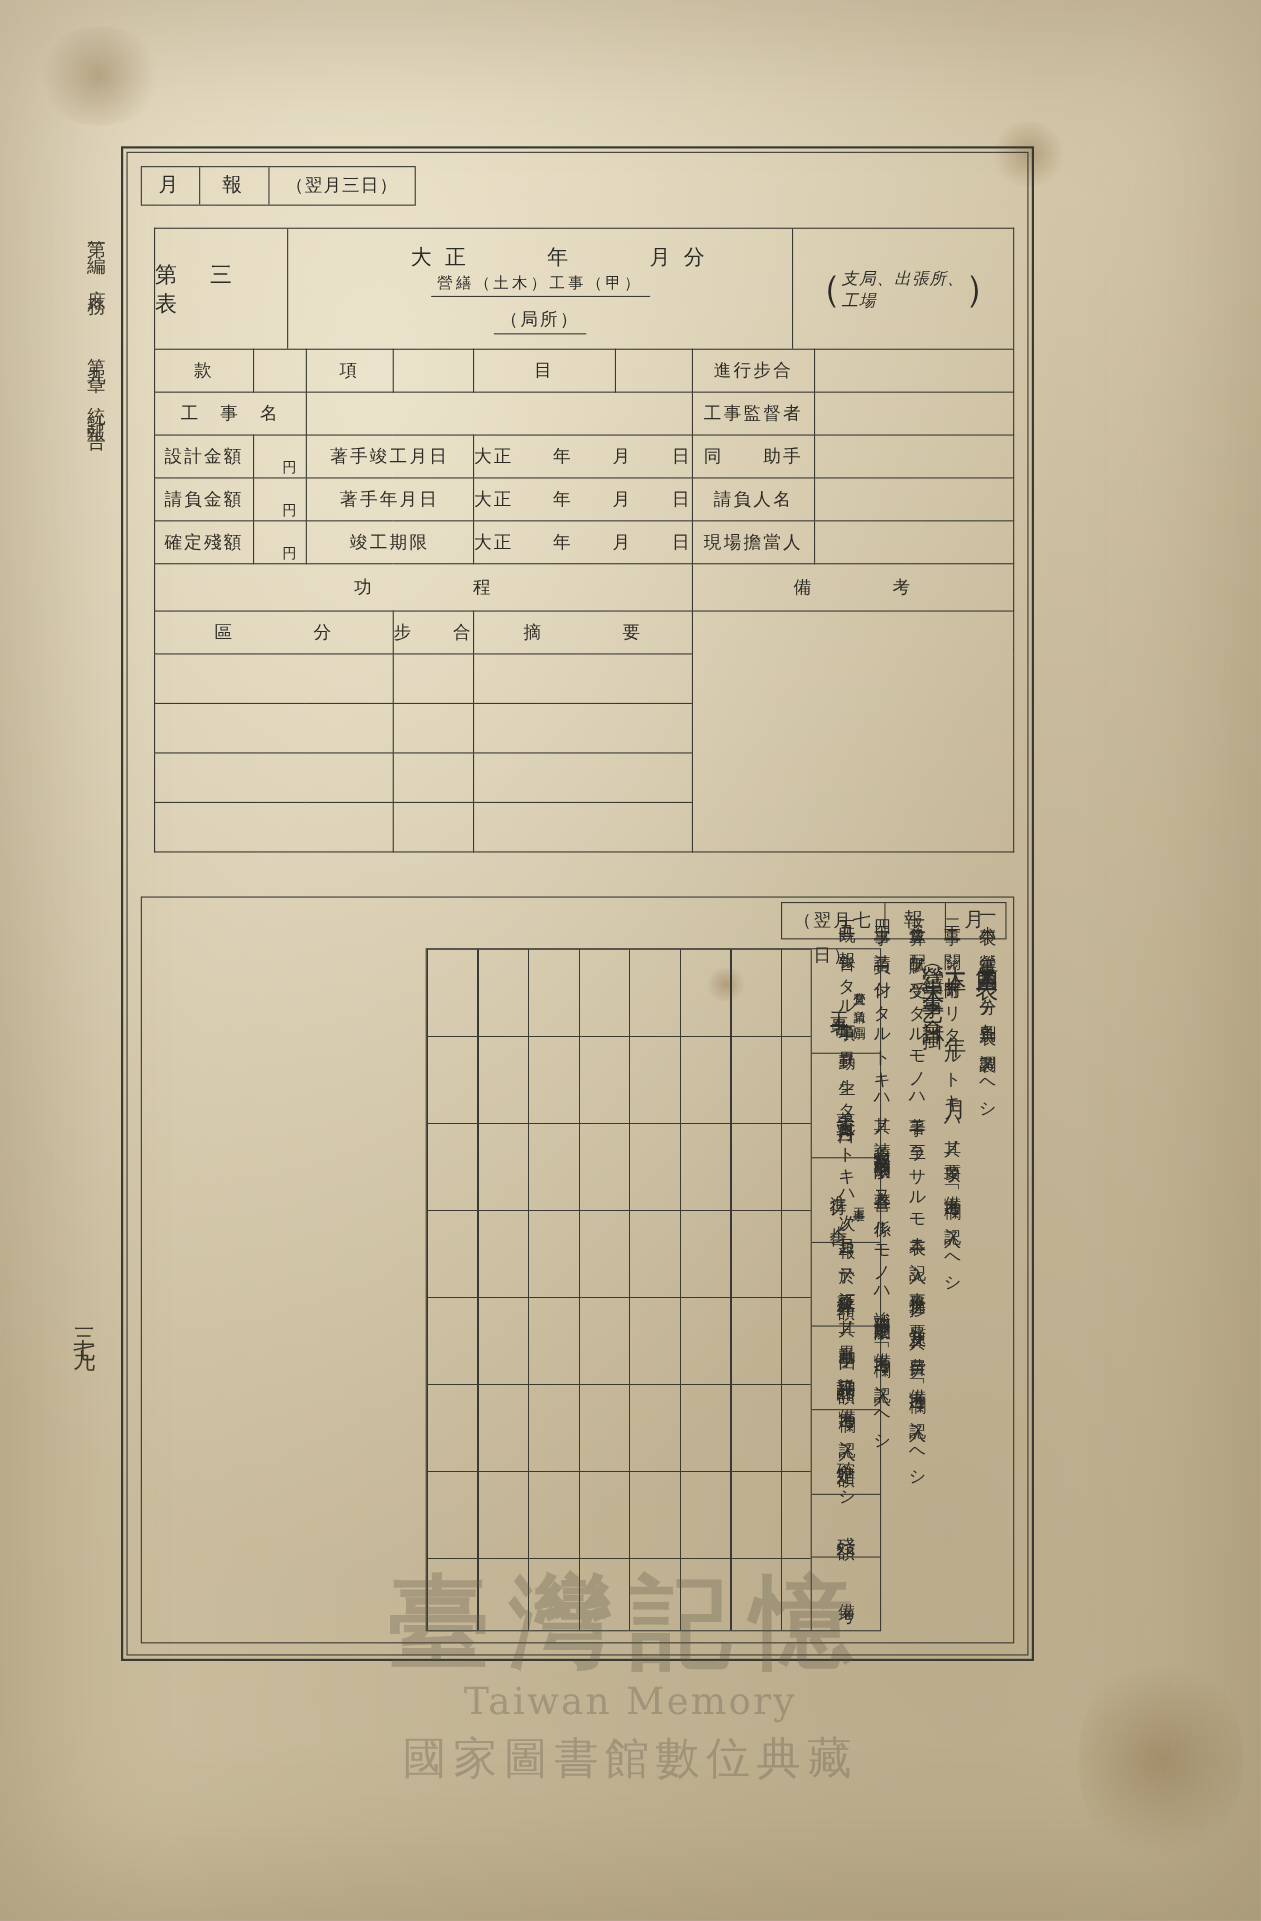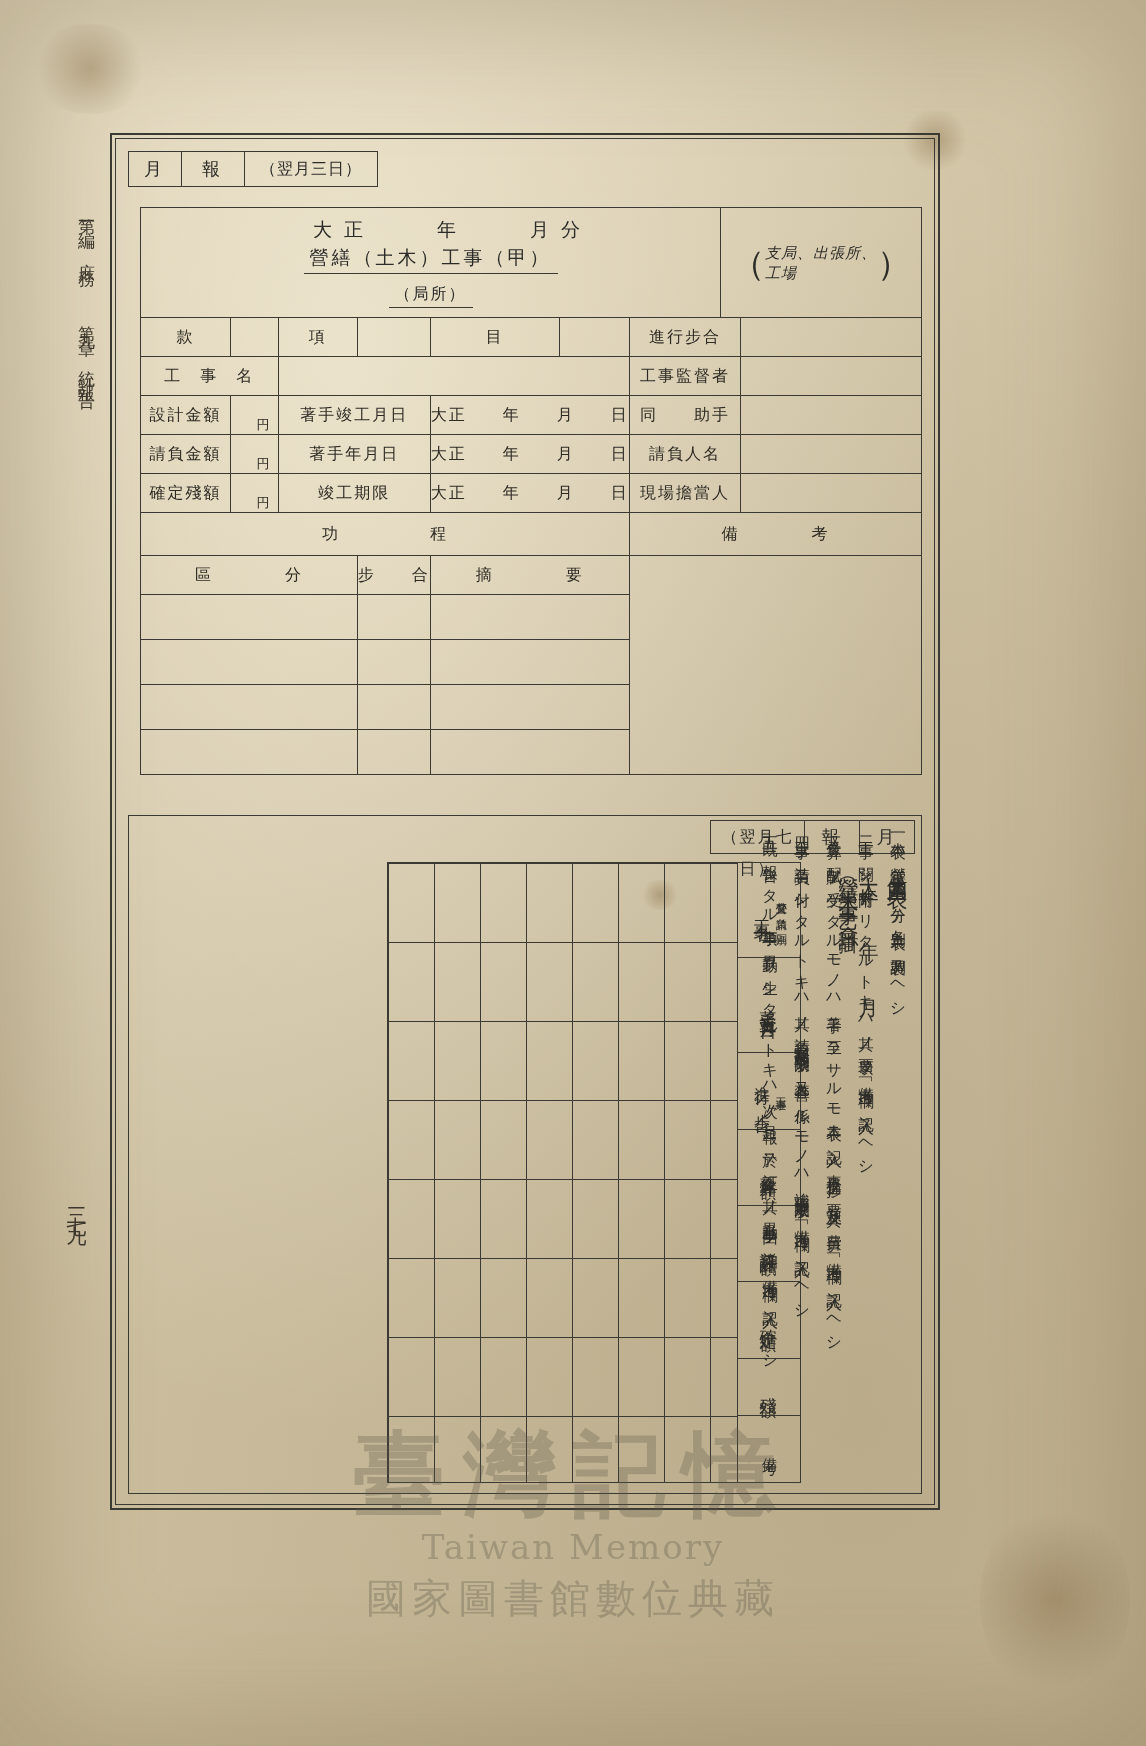--- a/index.html
+++ b/index.html
@@ -101,21 +101,21 @@
   .title-grid{
     display:flex;height:100%;
   }
   .t-no{
     width:120px;border-right:1px solid #3a3a33;
     display:flex;align-items:center;justify-content:center;
     font-size:20px;letter-spacing:5px;
   }
   .t-mid{flex:1;display:flex;flex-direction:column;align-items:center;justify-content:center;gap:2px;}
   .t-line1{font-size:19px;letter-spacing:12px;margin-left:44px;}
-  .t-line2{font-size:19px;letter-spacing:3px;border-bottom:1px solid #3a3a33;padding:0 6px 2px;}
+  .t-line2{font-size:14px;letter-spacing:3px;border-bottom:1px solid #3a3a33;padding:0 6px 2px;}
   .t-line3{font-size:16px;letter-spacing:2px;border-bottom:1px solid #3a3a33;padding:0 6px 2px;margin-top:8px;}
   .t-right{
     width:200px;border-left:1px solid #3a3a33;
     display:flex;align-items:center;justify-content:center;
     font-size:15px;
     position:relative;
   }
   .paren{font-size:34px;line-height:1;}
   .t-right .stack{display:inline-block;text-align:left;line-height:20px;letter-spacing:1px;font-style:italic;}
 
@@ -176,20 +176,21 @@
   <div class="top-block">
 
     <div class="hdr-row">
       <div class="c1">月</div>
       <div class="c2">報</div>
       <div class="c3">（翌月三日）</div>
     </div>
 
     <div class="title-box">
       <div class="title-grid">
+        <div class="t-no">第　三　表</div>
         <div class="t-mid">
           <div class="t-line1">大正　　年　　月分</div>
           <div class="t-line2">營繕（土木）工事（甲）</div>
           <div class="t-line3">（局所）</div>
         </div>
         <div class="t-right">
           <span class="paren">（</span>
           <span class="stack">
             <span style="display:block">支局、出張所、</span>
             <span style="display:block">工場</span>

